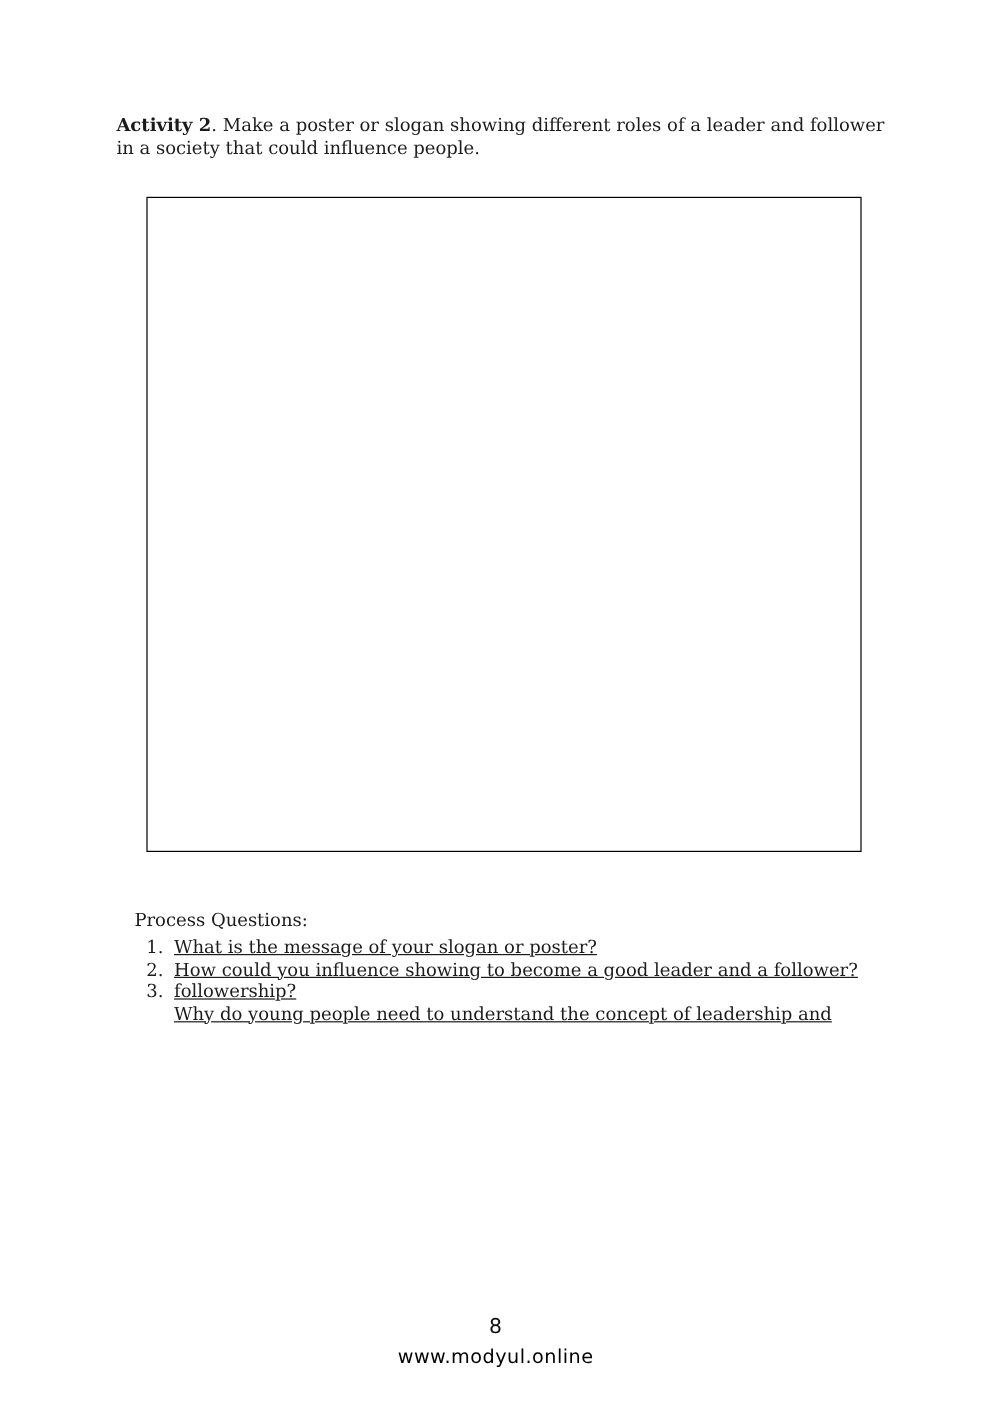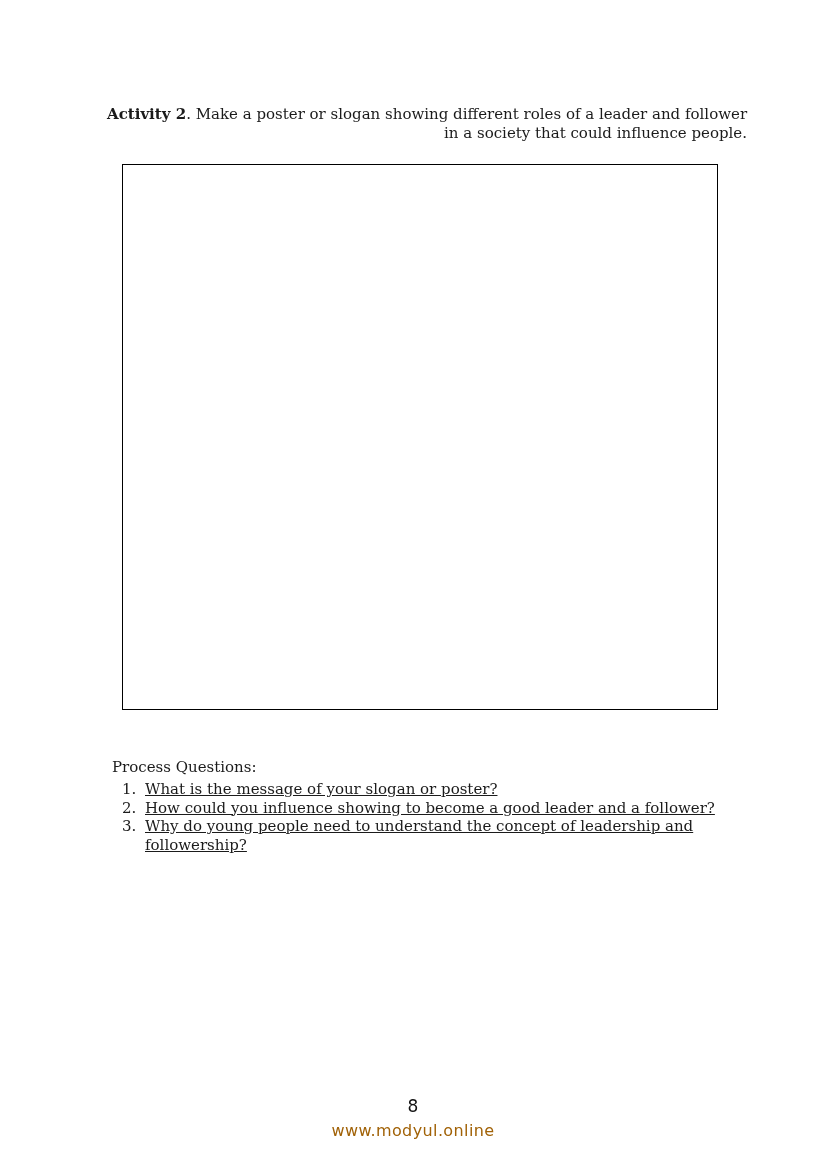--- a/index.html
+++ b/index.html
@@ -15,23 +15,22 @@
     font-family: "DejaVu Serif", serif;
     font-size: 15px;
     color: #1b1b1b;
     overflow: hidden;
   }
   .activity {
     position: absolute;
     left: 97px;
     top: 95px;
     width: 640px;
-    margin: 10px;
+    margin: 0;
     line-height: 18.5px;
-    text-align: right;
   }
   .activity .line {
     display: block;
     white-space: nowrap;
   }
   .activity b {
     font-weight: bold;
   }
   .drawing-box {
     position: absolute;
@@ -79,21 +78,21 @@
     line-height: 20px;
   }
   .watermark {
     position: absolute;
     top: 1121px;
     left: 0;
     width: 100%;
     text-align: center;
     font-family: "DejaVu Sans", sans-serif;
     font-size: 16px;
-    color: #a16207;
+    color: #000000;
     letter-spacing: 0.4px;
     line-height: 19px;
   }
 </style>
 </head>
 <body>
 
 <div class="page">
 
   <p class="activity">
@@ -102,22 +101,22 @@
   </p>
 
   <div class="drawing-box"></div>
 
   <p class="pq-heading">Process Questions:</p>
 
   <ol class="questions">
     <li><span>What is the message of your slogan or poster?</span></li>
     <li><span>How could you influence showing to become a good leader and a follower?</span></li>
     <li>
+        <span class="block">followership?</span>
         <span class="block">Why do young people need to understand the concept of leadership and</span>
-        <span class="block">followership?</span>
       </li>
   </ol>
 
   <div class="page-number">8</div>
 
   <div class="watermark">www.modyul.online</div>
 
 </div>
 
 </body></html>

